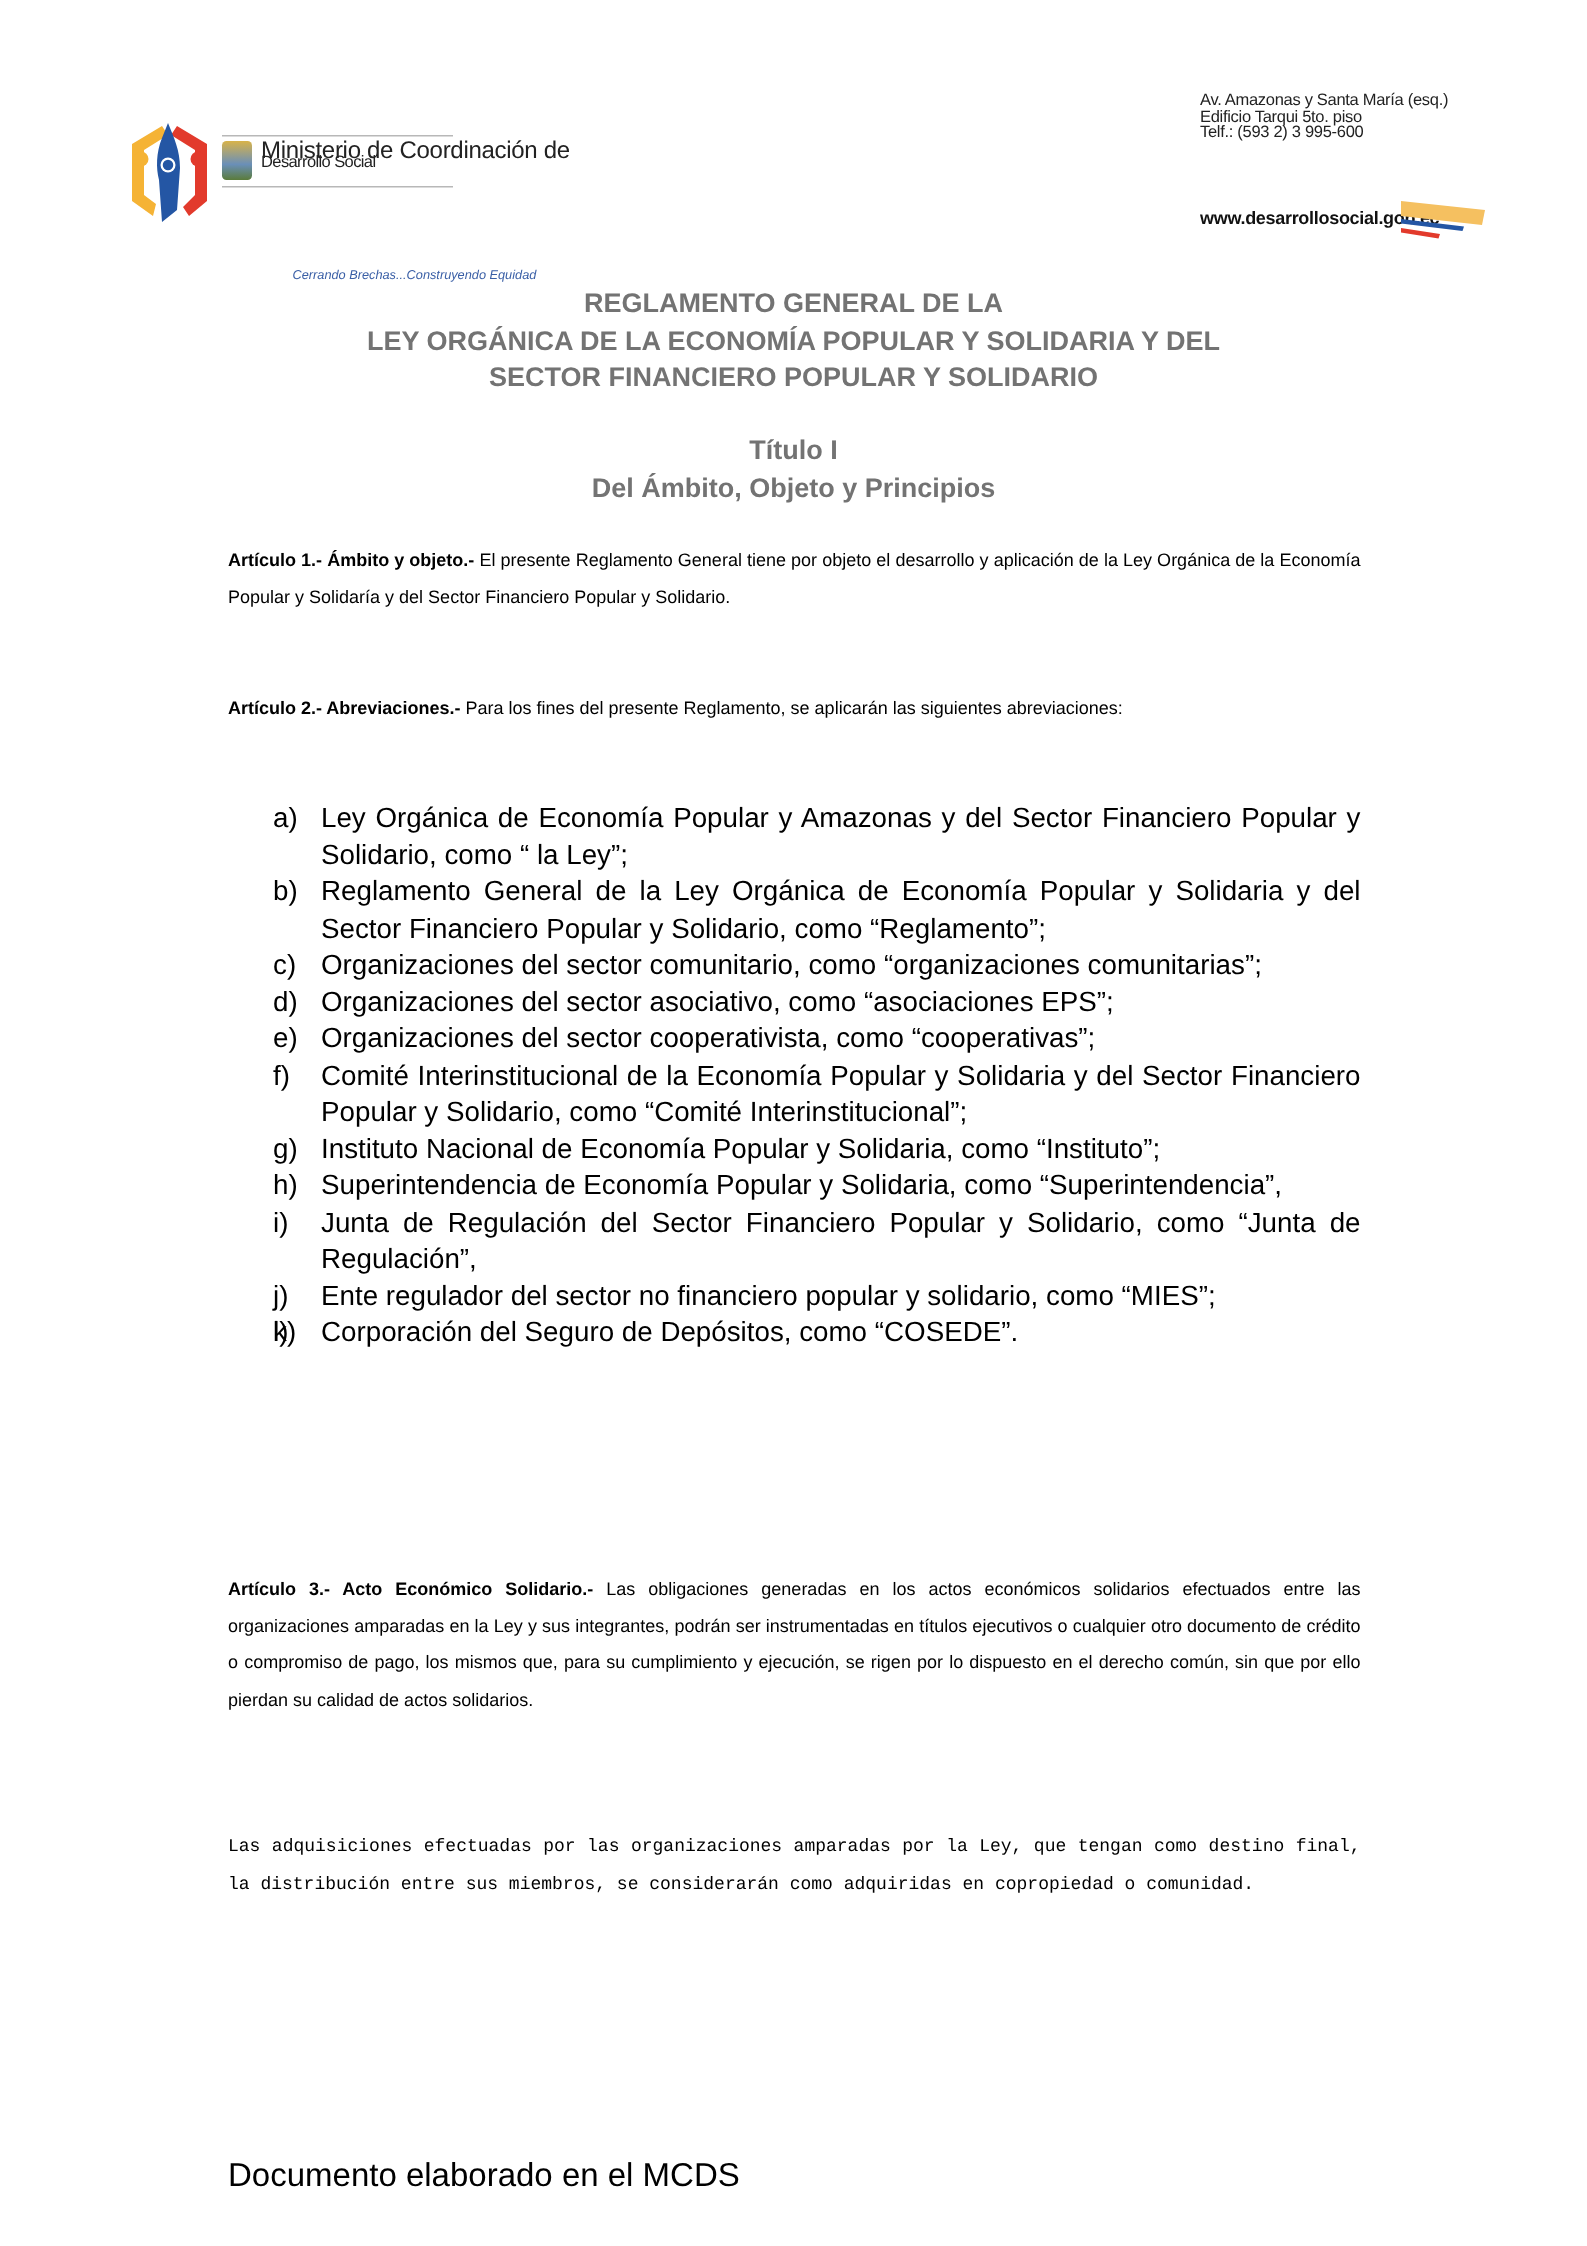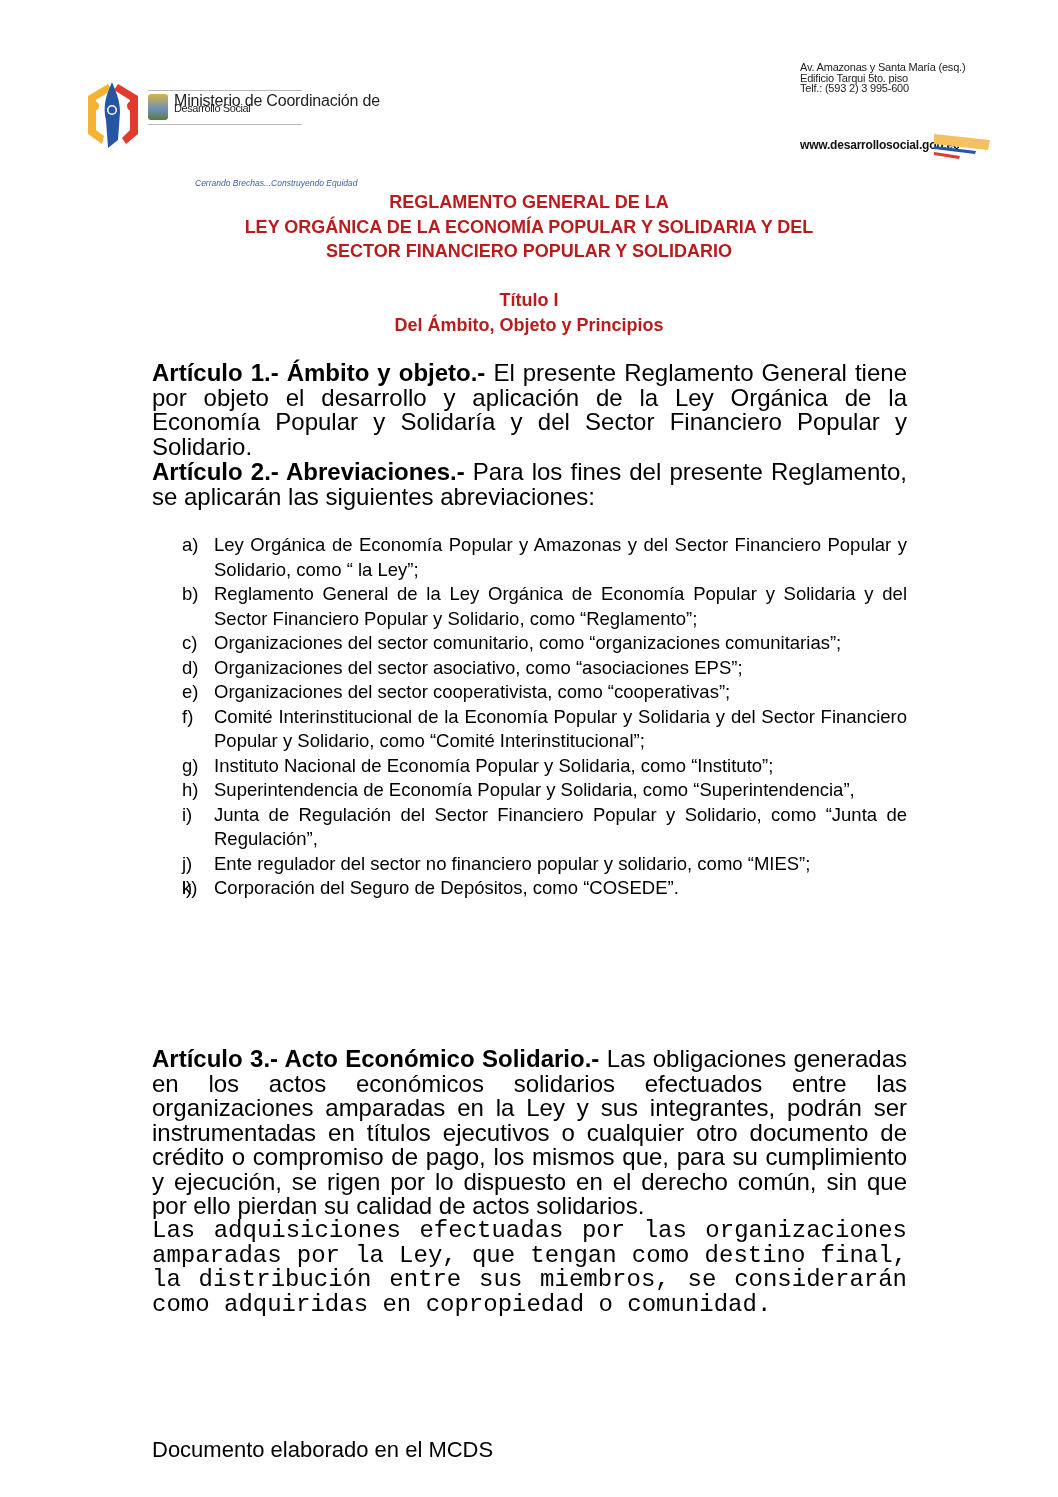--- a/index.html
+++ b/index.html
@@ -18,25 +18,25 @@
     .ministry-big { position: absolute; left: 26px; top: 10px; font-family: "Liberation Sans", sans-serif; font-size: 11px; color: #222; white-space: nowrap; letter-spacing: -0.4px; }
     .tagline { position: absolute; left: 113px; top: 56px; font-family: "Liberation Sans", sans-serif; font-size: 8.5px; font-style: italic; color: #3a5fa6; white-space: nowrap; margin-top: 44px; }
 
     
     .address { position: absolute; left: 800px; top: 62px; font-family: "Liberation Sans", sans-serif; font-size: 11px; line-height: 10.5px; color: #222; letter-spacing: -0.2px; }
     .address div { white-space: nowrap; }
     .website { position: absolute; left: 800px; top: 138px; font-family: Liberation Sans, sans-serif; font-size: 12px; font-weight: bold; color: #111; white-space: nowrap; letter-spacing: -0.2px; }
     .flag-stripes { position: absolute; left: 932px; top: 130px; width: 60px; height: 32px; }
 
     
-    .doc-title { position: absolute; left: 0; width: 1058px; text-align: center; font-family: "Liberation Sans", sans-serif; font-weight: bold; font-size: 18px; line-height: 24.5px; color: #b91c1c; }
+    .doc-title { position: absolute; left: 0; width: 1058px; text-align: center; font-family: "Liberation Sans", sans-serif; font-weight: bold; font-size: 18px; line-height: 24.5px; color: #737373; }
     .title-block { top: 190px; }
     .titulo-block { top: 288px; }
 
-    .para { position: absolute; left: 152px; width: 755px; font-family: "Liberation Sans", sans-serif; font-size: 24px; line-height: 24.5px; color: #000; text-align: justify; }
+    .para { position: absolute; left: 152px; width: 755px; font-family: "Liberation Sans", sans-serif; font-size: 12px; line-height: 24.5px; color: #000; text-align: justify; }
     .para b { font-weight: bold; }
     .art1 { top: 361px; }
     .art2 { top: 460px; }
     .art3 { top: 1047px; }
     .art3b { top: 1219px; font-family: Liberation Mono, monospace; }
 
     .list { position: absolute; left: 182px; width: 725px; top: 533px; font-family: "Liberation Sans", sans-serif; font-size: 18.5px; line-height: 24.5px; color: #000; }
     .li { position: relative; padding-left: 32px; text-align: justify; }
     .li .mk { position: absolute; left: 0; top: 0; }
 

